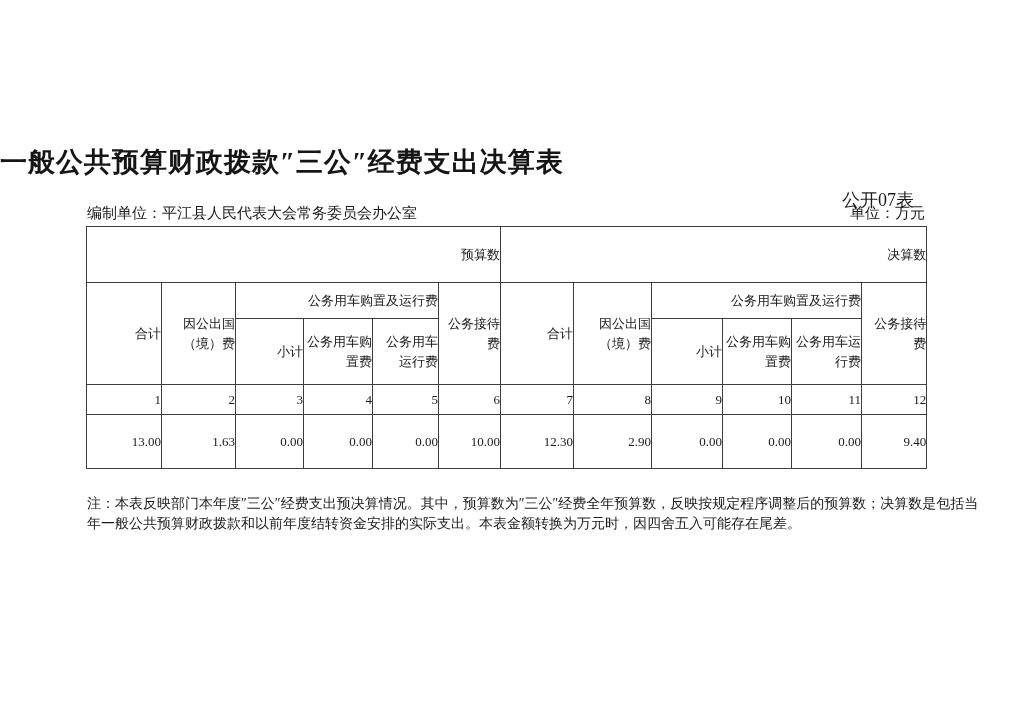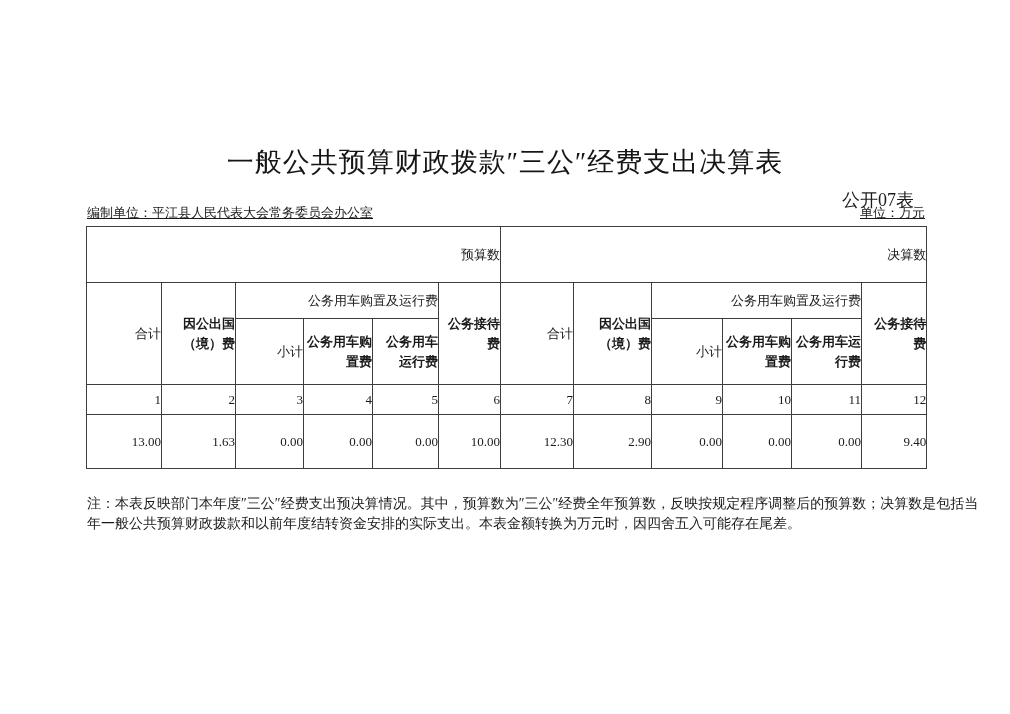--- a/index.html
+++ b/index.html
@@ -11,45 +11,44 @@
     background: #ffffff;
     font-family: "Liberation Serif", "DejaVu Serif", serif;
     color: #1a1a1a;
     overflow: hidden;
   }
   .title {
     position: absolute;
     top: 144px;
     left: 0;
     width: 100%;
-    text-align: center;
+    text-align: left;
     font-size: 27px;
-    font-weight: 400;
+    font-weight: 700;
     letter-spacing: 1px;
     white-space: nowrap;
     color: #151515;
   }
   .form-code {
     position: absolute;
     top: 188px;
     left: 76px;
     width: 838px;
     text-align: right;
     font-size: 18px;
   }
   .meta-row {
     position: absolute;
     top: 204px;
     left: 87px;
     width: 838px;
     display: flex;
     justify-content: space-between;
-    font-size: 13px;
+    font-size: 15px;
     white-space: nowrap;
-    text-decoration: underline;
   }
   table.fiscal-table {
     position: absolute;
     left: 86px;
     top: 226px;
     width: 840px;
     border-collapse: collapse;
     table-layout: fixed;
   }
   table.fiscal-table td {
@@ -59,21 +58,21 @@
     font-size: 13px;
     line-height: 1.5;
     padding: 0;
     overflow: hidden;
   }
   tr.r1 td { height: 56px; }
   tr.r2 td { height: 36px; }
   tr.r3 td { height: 66px; }
   tr.r4 td { height: 30px; }
   tr.r5 td { height: 54px; padding-left: 8px; }
-  td.prewrap { white-space: pre-line; font-weight: bold; }
+  td.prewrap { white-space: pre-line; }
   td.val { text-align: right; padding-right: 6px; }
   .note {
     position: absolute;
     left: 87px;
     top: 494px;
     width: 845px;
     font-size: 14px;
     line-height: 20px;
   }
   .note div { white-space: nowrap; }

